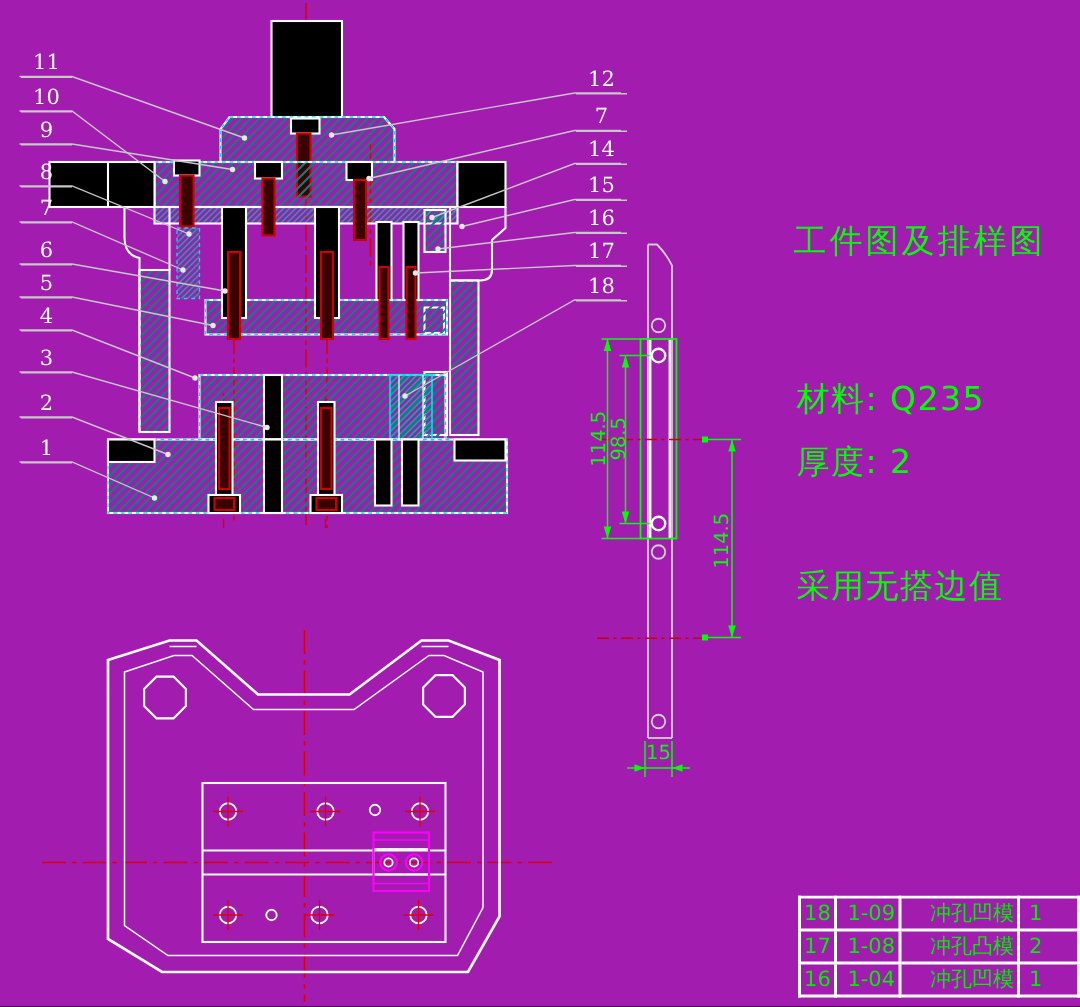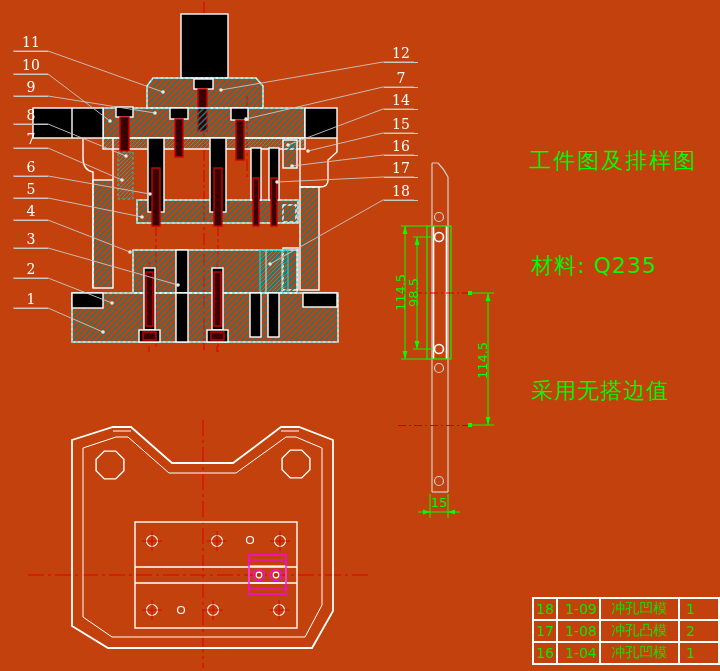--- a/index.html
+++ b/index.html
@@ -1,34 +1,34 @@
 <!DOCTYPE html>
 <html><head>
 <meta charset="utf-8">
 <style>
   html,body{margin:0;padding:0;background:#000;}
-  .stage{position:relative;width:720px;height:671px;background:#c2410c;overflow:hidden;
+  .stage{position:relative;width:720px;height:671px;background:#a21caf;overflow:hidden;
          font-family:"DejaVu Sans",sans-serif;}
   .stage svg{position:absolute;left:0;top:0;}
   .ldr{position:absolute;width:34px;height:16px;line-height:15px;text-align:center;
        color:#fff;font-family:"DejaVu Serif",serif;font-size:14px;
        border-bottom:1px solid #c8c8c8;}
   .gtitle{position:absolute;left:529px;top:146px;color:#00ff00;font-size:22px;
           letter-spacing:2px;white-space:nowrap;}
   .spec{position:absolute;left:531px;color:#00ff00;font-size:22px;letter-spacing:1px;
         white-space:nowrap;}
   .dim{position:absolute;color:#00ff00;font-size:13px;text-align:center;white-space:nowrap;}
   .rot{transform:rotate(-90deg);}
   .ptable{position:absolute;left:532px;top:597px;width:188px;height:73px;overflow:hidden;}
   .ptable table{border-collapse:collapse;table-layout:fixed;}
   .ptable td{border:2px solid #fff;color:#00ee00;font-size:14px;height:20px;
              padding:0 2px;white-space:nowrap;overflow:hidden;}
   .ptable td.c0{width:18px;text-align:right;}
   .ptable td.c1{width:44px;text-align:right;}
-  .ptable td.c2{width:98px;text-align:center;border-radius:10px;}
+  .ptable td.c2{width:98px;text-align:right;border-radius:10px;}
   .ptable td.c3{width:60px;text-align:left;padding-left:6px;}
 </style>
 </head>
 <body>
 
 <div class="stage">
 
 <svg width="720" height="671" viewBox="0 0 720 671">
   <defs>
     <pattern id="h" width="6" height="6" patternUnits="userSpaceOnUse">
@@ -282,20 +282,21 @@
 <span class="ldr" style="left:384px;top:161px">17</span>
 <span class="ldr" style="left:384px;top:184px">18</span>
 
 <div class="dim rot" style="left:378px;top:285px;width:44px">114.5</div>
 <div class="dim rot" style="left:393px;top:285px;width:40px">98.5</div>
 <div class="dim rot" style="left:460px;top:353px;width:44px">114.5</div>
 <div class="dim" style="left:429px;top:495px;width:20px">15</div>
 
 <div class="gtitle">工件图及排样图</div>
 <div class="spec" style="top:251px">材料: Q235</div>
+<div class="spec" style="top:293px">厚度: 2</div>
 <div class="spec" style="top:376px">采用无搭边值</div>
 
 <div class="ptable">
   <table>
     <tbody>
           <tr>
       <td class="c0">18</td>
       <td class="c1">1-09</td>
       <td class="c2">冲孔凹模</td>
       <td class="c3">1</td>

